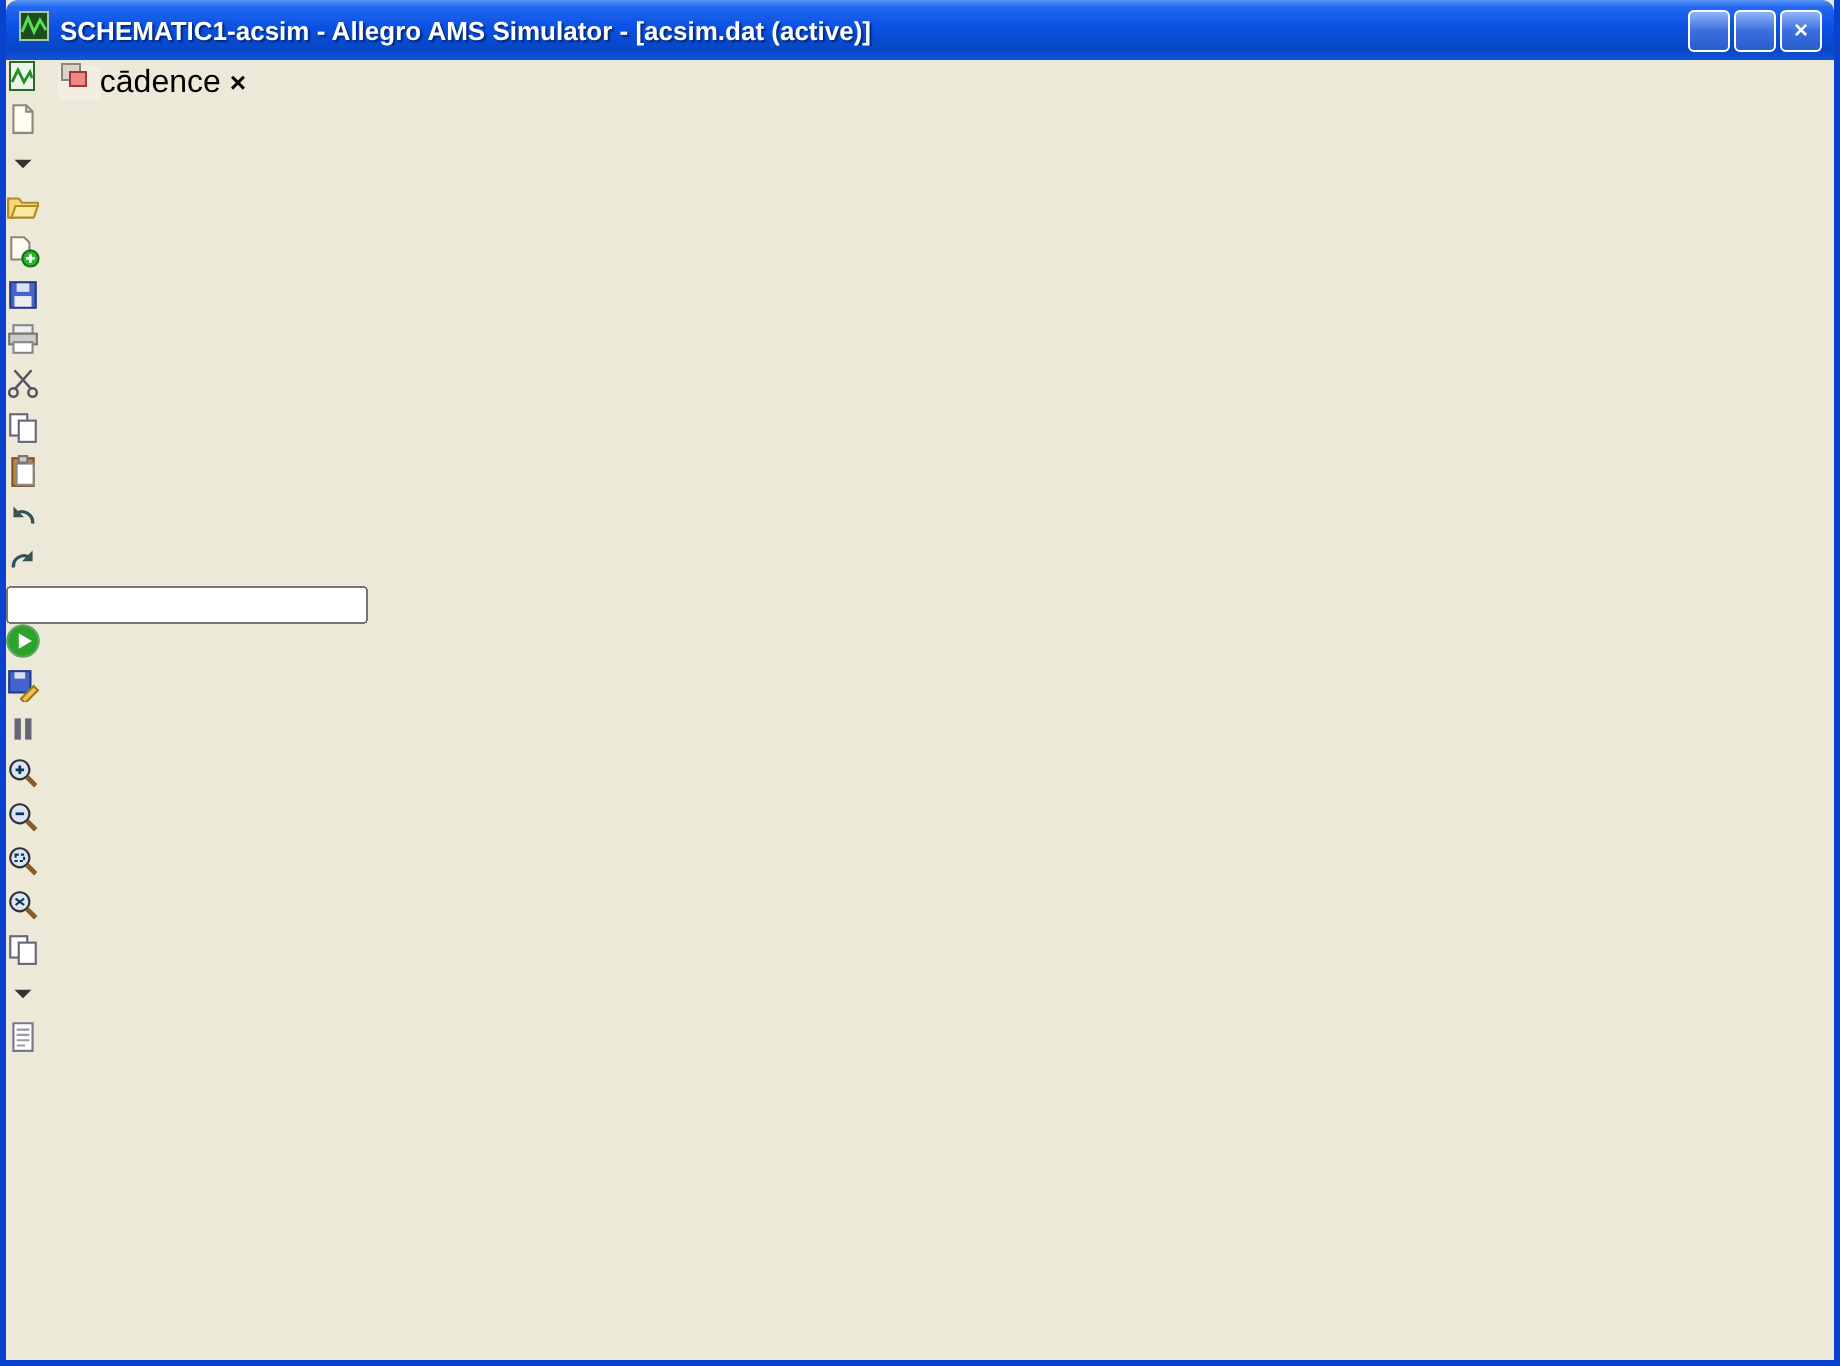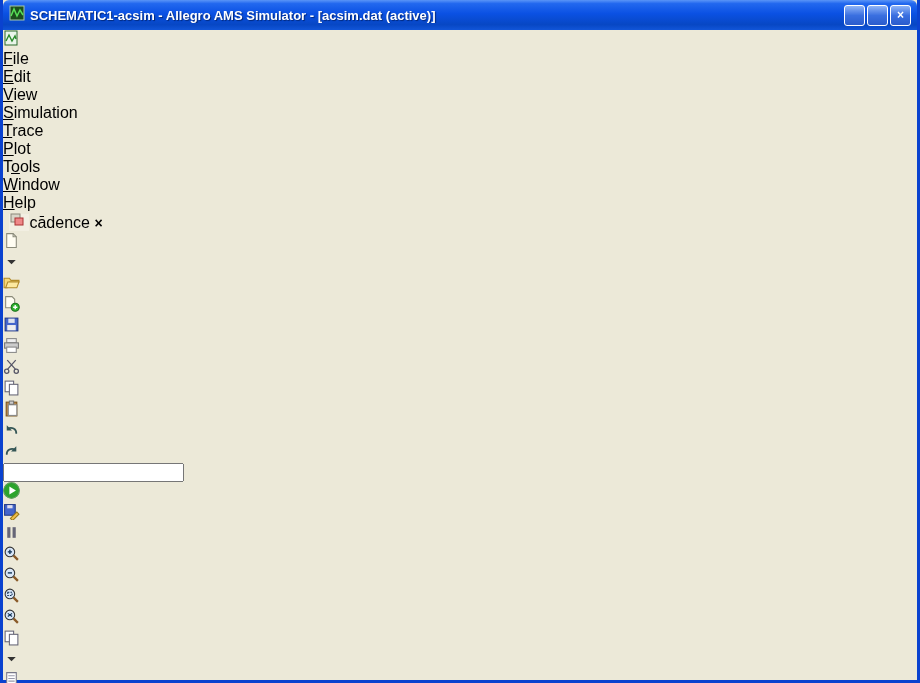--- a/index.html
+++ b/index.html
@@ -65,31 +65,20 @@
     </span>
   </div>
 
   <div class="menubar">
     <span class="menu-icon">
       <svg width="16" height="16" viewBox="0 0 16 16">
           <rect x="2" y="1" width="12" height="14" fill="#eaf5ea" stroke="#2a6a2a"></rect>
           <polyline points="3,11 6,5 9,11 12,6 13,9" fill="none" stroke="#2a8a2a" stroke-width="1.4"></polyline>
         </svg>
     </span>
-    <ul id="menus">
-        <li><u>F</u>ile</li>
-        <li><u>E</u>dit</li>
-        <li><u>V</u>iew</li>
-        <li><u>S</u>imulation</li>
-        <li><u>T</u>race</li>
-        <li><u>P</u>lot</li>
-        <li>T<u>o</u>ols</li>
-        <li><u>W</u>indow</li>
-        <li><u>H</u>elp</li>
-      </ul>
     <span class="tb-btn" style="margin-left:6px;border-color:#c0bcac;background:#f2efe2">
       <svg width="16" height="16" viewBox="0 0 16 16">
           <rect x="2" y="2" width="9" height="8" fill="#d8d5c8" stroke="#8a8778"></rect>
           <rect x="6" y="6" width="8" height="7" fill="#e88" stroke="#a33"></rect>
         </svg>
     </span>
     <span class="cadence">cādence</span>
     <span class="mdi-btns">
       <span><i class="mdi-min"></i></span>
       <span class="mdi-rest"><i></i><i></i></span>

